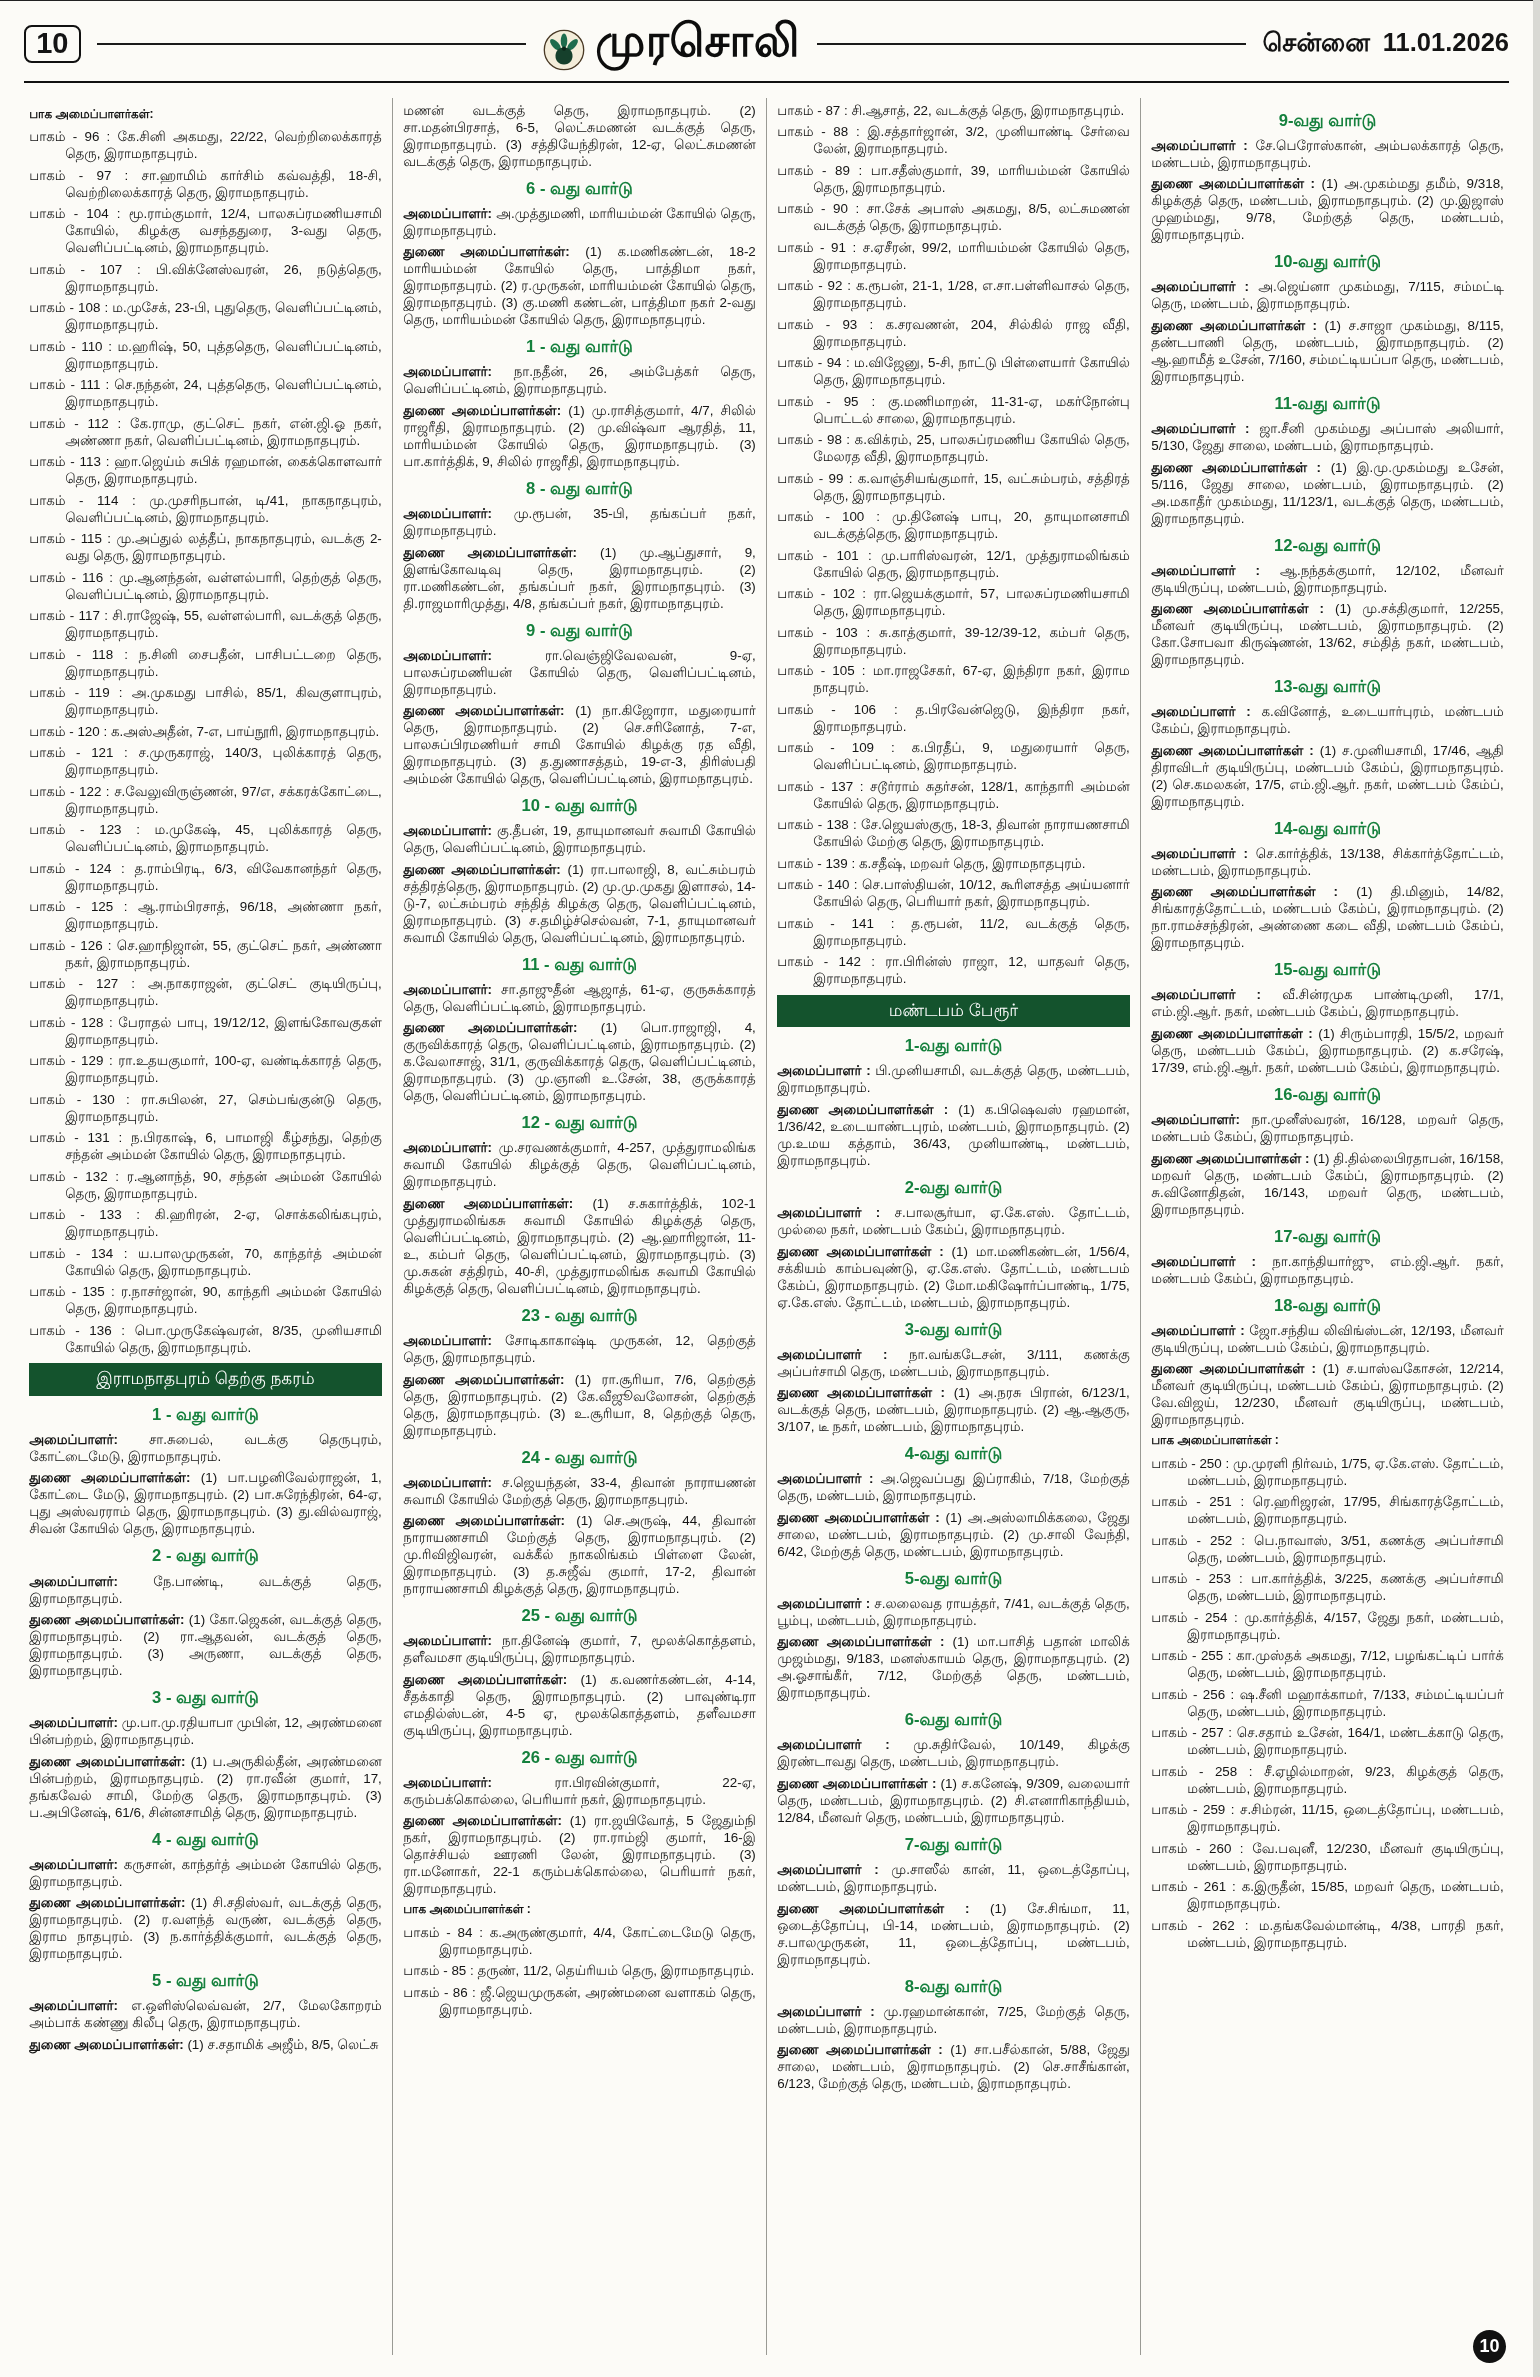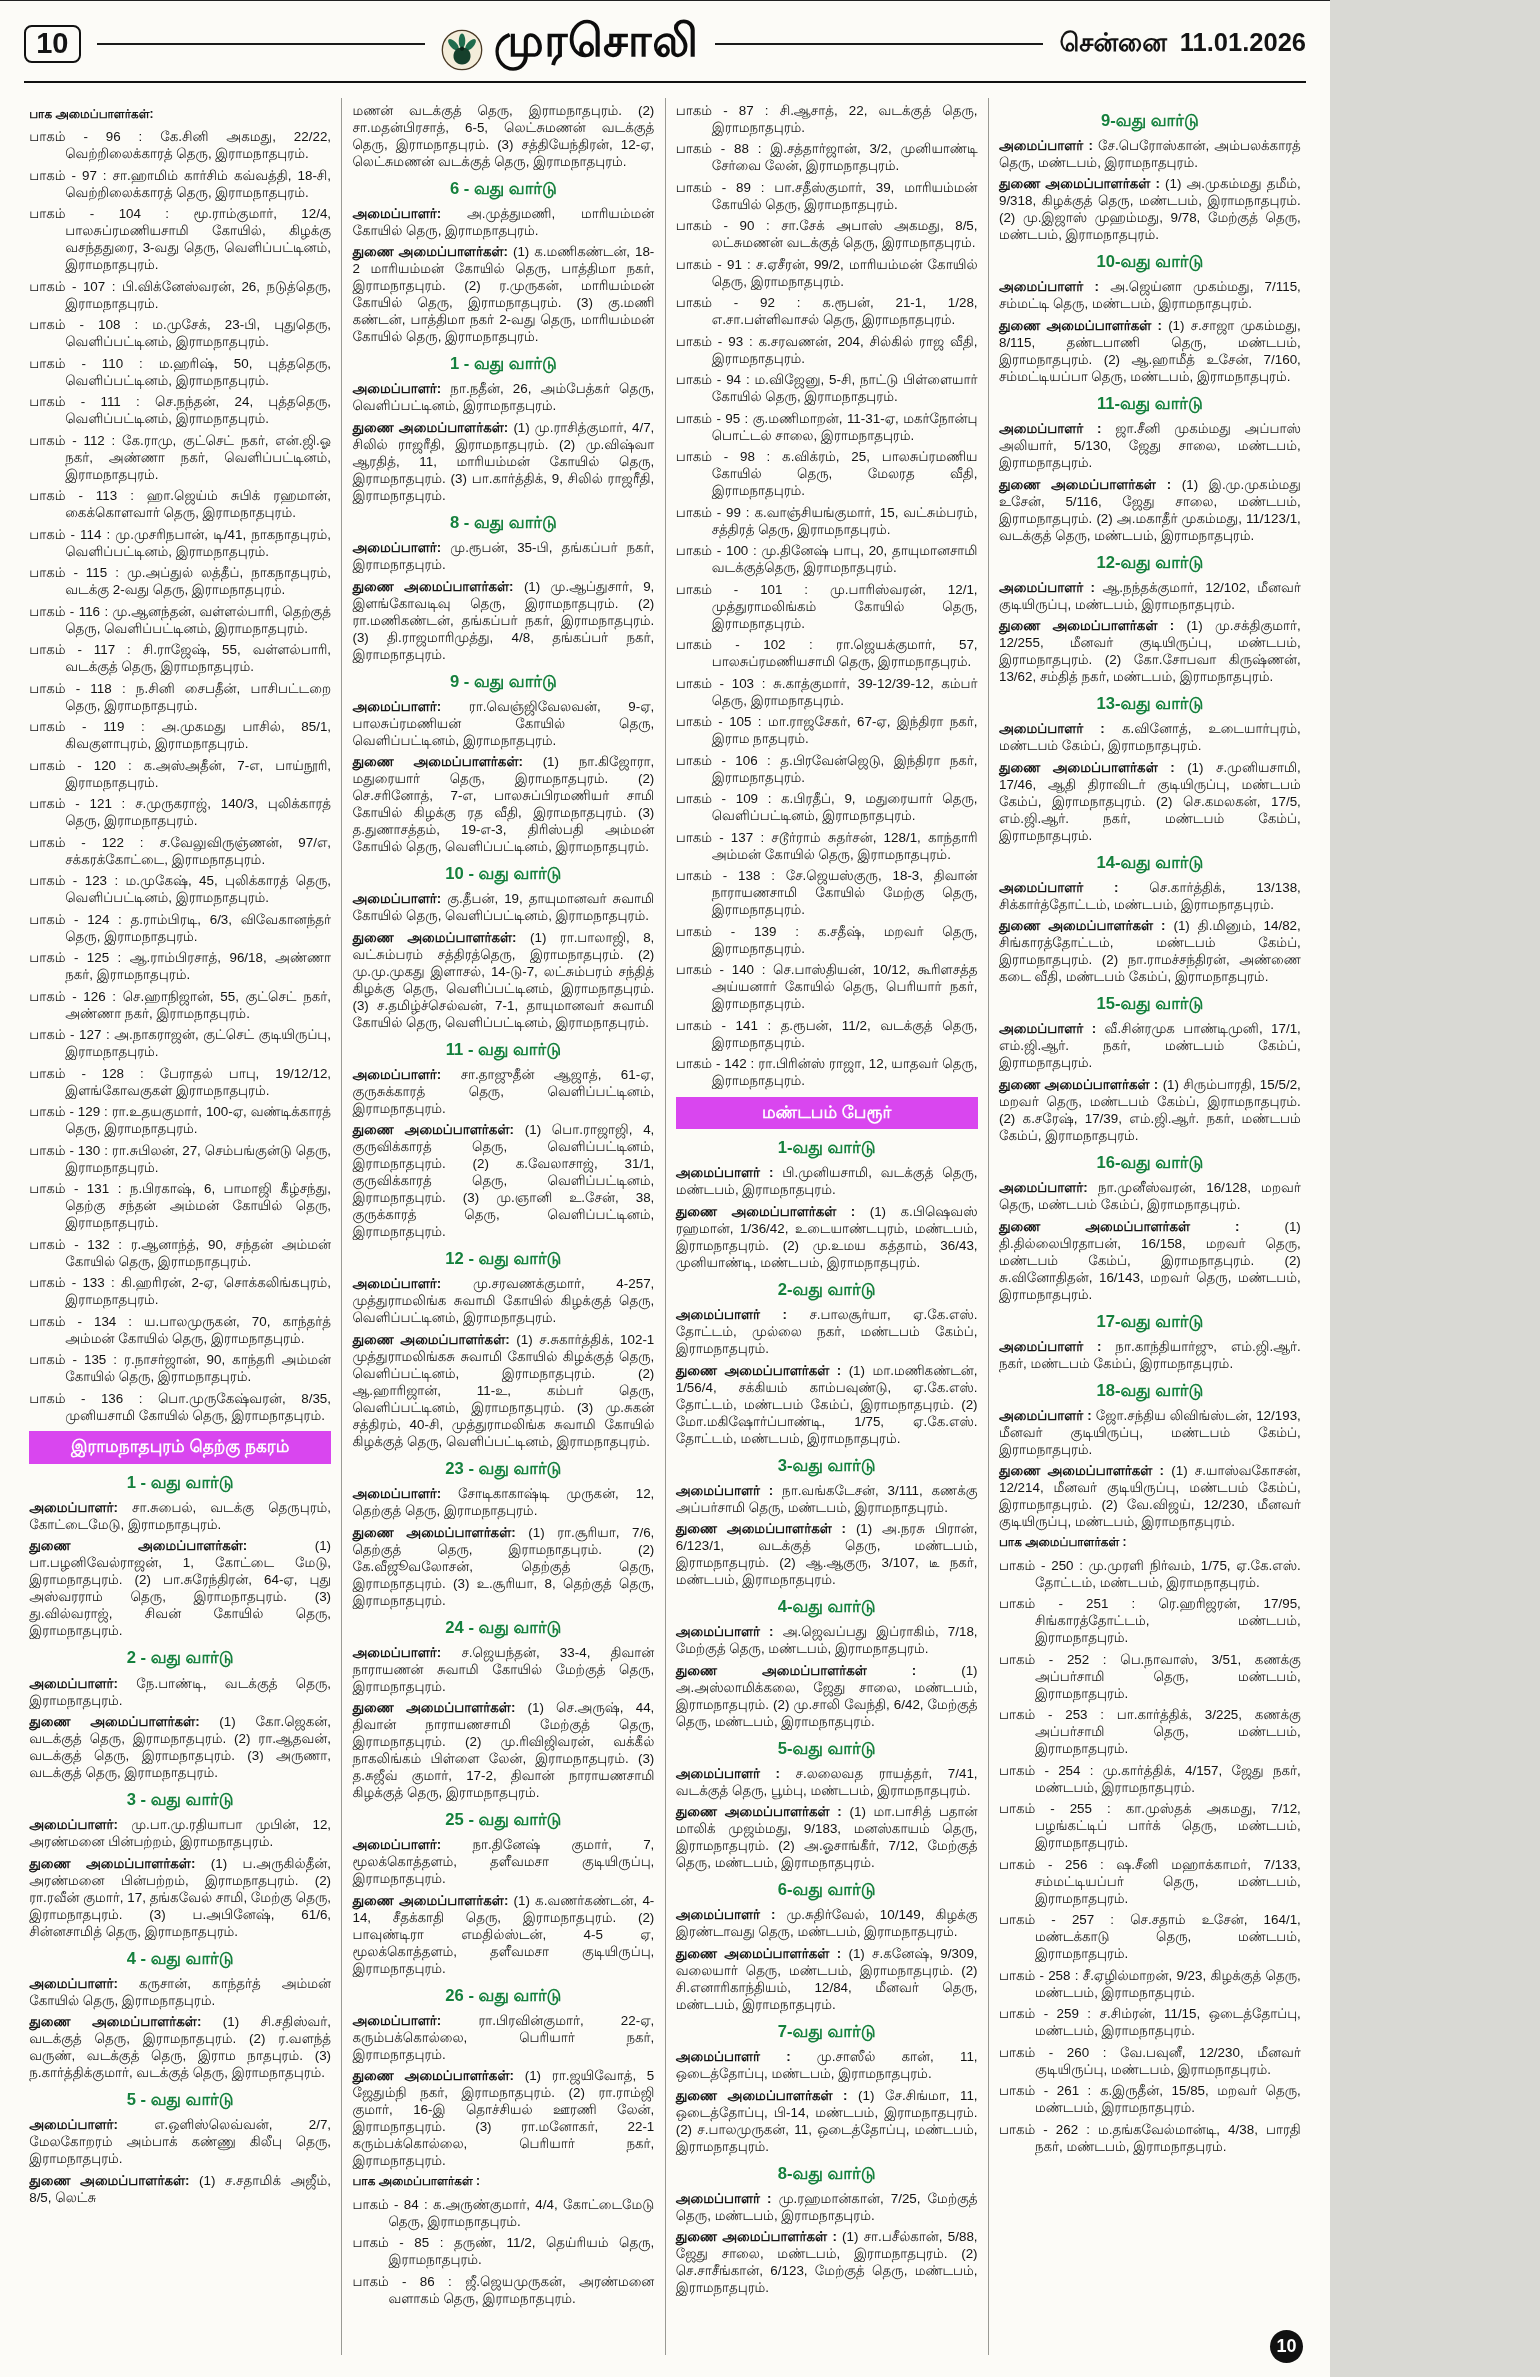--- a/index.html
+++ b/index.html
@@ -1,37 +1,37 @@
 <!DOCTYPE html>
 <html style="font-size:10.2px"><head>
 <meta charset="utf-8">
 <style>
   html,body{margin:0;padding:0;background:#d9d9d4;}
-  .page{width:1330px;height:2377px;background:#fcfbf7;position:relative;
+  .page{width:1533px;height:2377px;background:#fcfbf7;position:relative;
         font-family:"Liberation Sans",sans-serif;color:#141414;box-sizing:border-box;
         border-top:1.9px solid #222;overflow:hidden;}
   .hdr{display:flex;align-items:center;padding:14px 24px 5.1px;}
   .pagenum-box{border:2.6px solid #111;border-radius:7.7px;font-size:29px;font-weight:bold;
         padding:1.3px 10.2px;line-height:1.1;}
   .hline{flex:1;height:2.6px;background:#1a1a1a;margin:0 16.6px;}
   .masthead{display:flex;align-items:flex-end;gap:10.2px;}
   .masthead-title{font-size:45px;font-weight:bold;letter-spacing:0.6px;color:#0d0d0d;}
   .edition-date{display:flex;align-items:baseline;gap:12.8px;}
   .edition{font-size:25.5px;font-weight:bold;}
   .date{font-size:25.5px;font-weight:bold;}
   .hdr-rule{height:2.6px;background:#111;margin:2.6px 24px 0;}
   .content{position:absolute;top:97px;left:19px;right:19px;bottom:22px;display:flex;}
   .col{flex:1;padding:3.8px 10.2px 0;border-left:0.6px solid #9a9a94;overflow:hidden;}
   .col:first-child{border-left:none;}
   p{margin:0 0 4.5px;font-size:13.4px;line-height:17px;text-align:justify;}
   .entry{padding-left:36px;text-indent:-36px;}
   .entry-label{white-space:nowrap;}
   .lead{font-weight:bold;}
   .bold-heading{font-weight:bold;font-size:12px;margin:5.1px 0 6.4px;}
-  .banner{background:#d946ef;color:#fff;font-weight:bold;text-align:center;font-size:17px;
+  .banner{background:#14532d;color:#fff;font-weight:normal;text-align:center;font-size:17px;
         padding:5.7px 2.6px;margin:7.7px 0 6.4px;}
   .ward-heading{color:#15803d;font-weight:bold;text-align:center;font-size:16.6px;margin:9px 0 5.1px;}
   .footer-pagenum{position:absolute;right:27px;bottom:14px;background:#111;color:#fff;
         border-radius:50%;width:33px;height:33px;display:flex;align-items:center;
         justify-content:center;font-size:18px;font-weight:bold;}
 </style>
 </head>
 <body>
 
 <div class="page">

